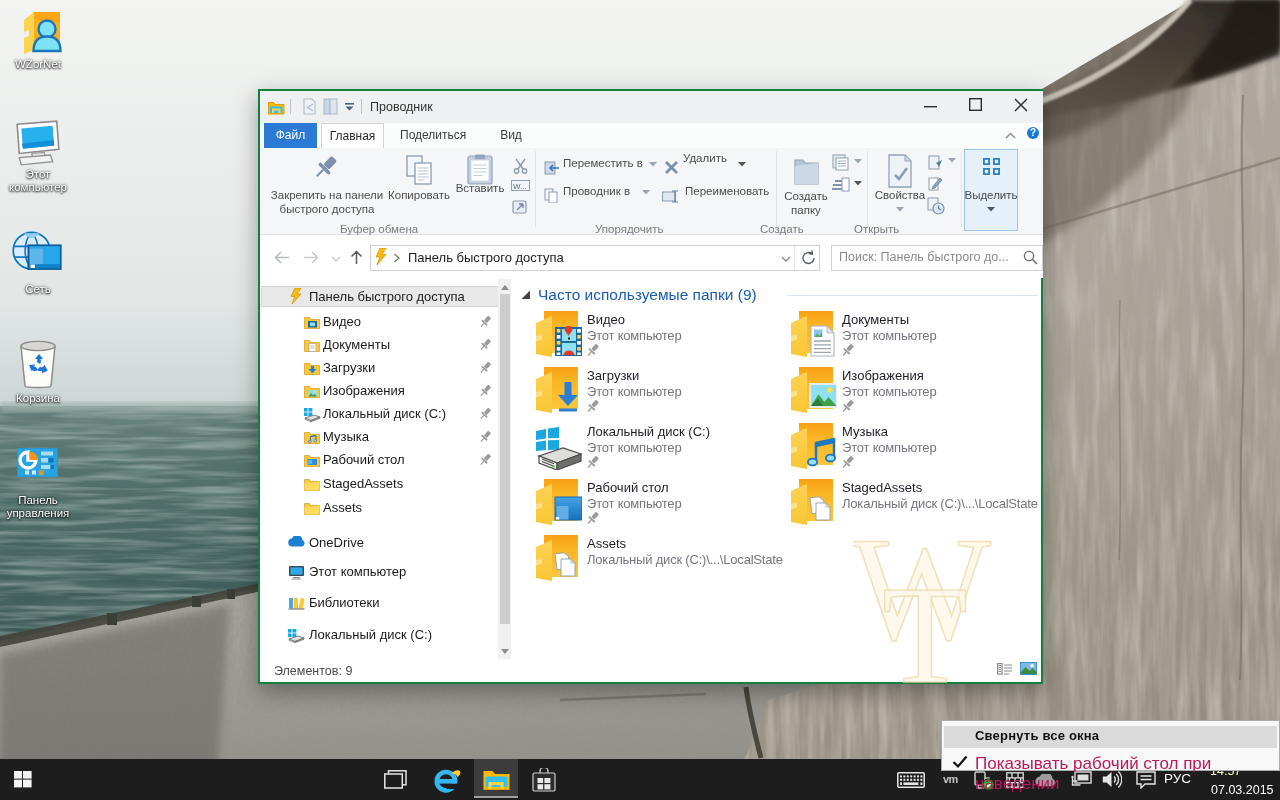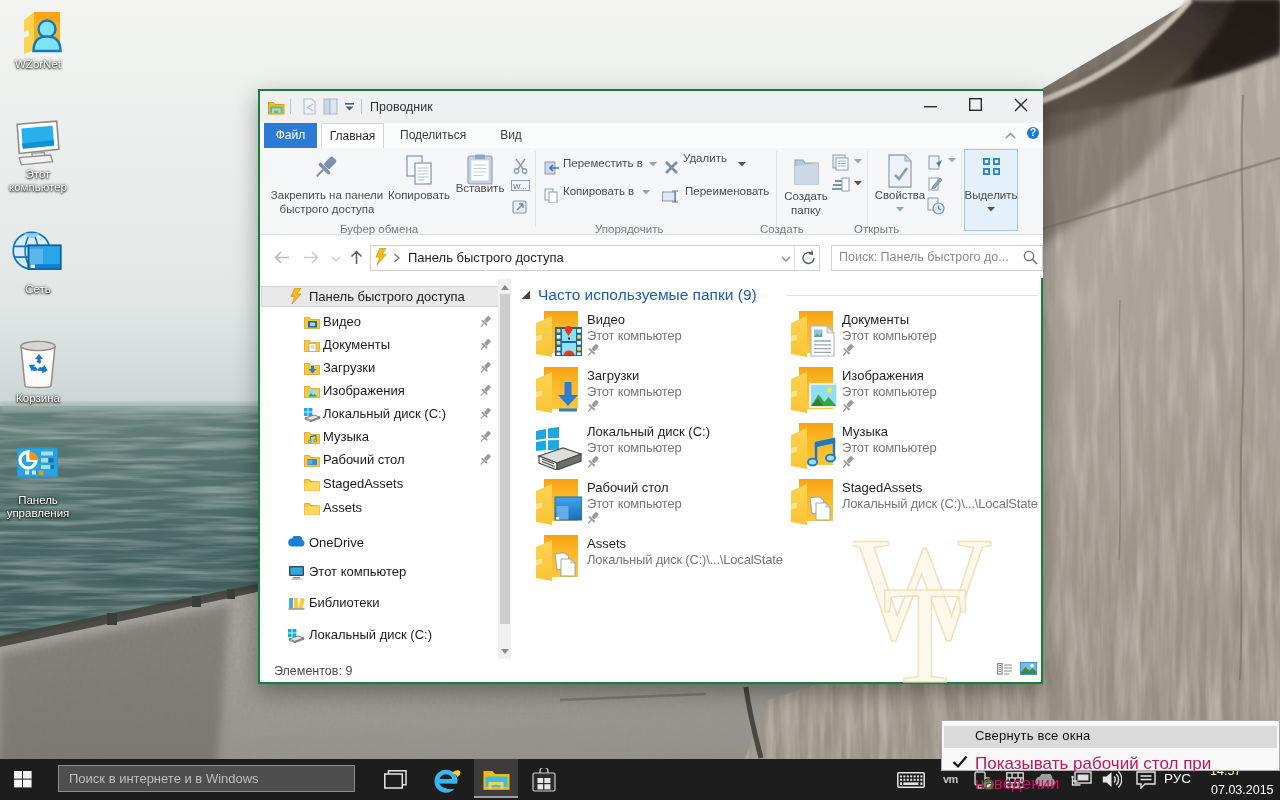--- a/index.html
+++ b/index.html
@@ -24,21 +24,21 @@
 .tile{position:absolute;width:260px;height:52px;}
 .tile-title{position:absolute;font-size:13px;color:#1e1e28;white-space:nowrap;}
 .tile-sub{position:absolute;font-size:13px;color:#75757f;white-space:nowrap;letter-spacing:-0.2px;}
 
 #taskbar{position:absolute;left:0;top:759px;width:1280px;height:41px;background:#1d1d1d;}
 #tsearch{position:absolute;left:58px;top:6px;width:297px;height:27px;background:#4e4e4e;border:1px solid #8e8e8e;box-sizing:border-box;
   color:#bfbfbf;font-size:13px;line-height:25px;padding-left:10px;}
 
 #cmenu{position:absolute;left:941px;top:720px;width:339px;height:51px;background:#f8f8f8;border:1px solid #ababab;box-sizing:border-box;z-index:20;}
 #cmenu .mi1{position:absolute;left:2px;top:5px;width:333px;height:22px;background:#dadada;}
-#cmenu .t1{position:absolute;left:33px;top:7px;font-size:13px;font-weight:normal;color:#111;letter-spacing:0.2px;}
+#cmenu .t1{position:absolute;left:33px;top:7px;font-size:13px;font-weight:bold;color:#111;letter-spacing:0.2px;}
 #cmenu .t2{position:absolute;left:33px;top:33px;font-size:17px;color:#be185d;}
 
 #wm{position:absolute;left:853px;top:518px;width:140px;height:165px;overflow:hidden;pointer-events:none;}
 </style></head>
 <body>
 <div id="scene">
 
 <svg class="abs" width="1280" height="800" viewBox="0 0 1280 800">
  <defs>
   <linearGradient id="sky" x1="0" y1="0" x2="0" y2="1">
@@ -327,21 +327,21 @@
           <path d="M15,7 h-8 M9,4 l-3,3 3,3" stroke="#3c76b8" stroke-width="1.6" fill="none"></path>
         </svg>
   <div class="abs rbtn-txt" style="left:303px;top:9px">Переместить в</div>
   <svg class="abs" style="left:389px;top:14px" width="8" height="5" viewBox="0 0 8 5">
           <path d="M0,0 h8 l-4,4.5 z" fill="#9aa5b2"></path>
         </svg>
   <svg class="abs" style="left:284px;top:40px" width="16" height="15" viewBox="0 0 16 15">
           <rect x="1" y="1" width="8" height="11" fill="#f4f7fa" stroke="#8b9bb0"></rect>
           <rect x="5" y="4" width="8" height="11" fill="#fff" stroke="#8b9bb0"></rect>
         </svg>
-  <div class="abs rbtn-txt" style="left:303px;top:37px">Копировать в</div>
+  <div class="abs rbtn-txt" style="left:303px;top:37px">Проводник в</div>
   <svg class="abs" style="left:382px;top:42px" width="8" height="5" viewBox="0 0 8 5">
           <path d="M0,0 h8 l-4,4.5 z" fill="#9aa5b2"></path>
         </svg>
 
   <svg class="abs" style="left:404px;top:12px" width="15" height="15" viewBox="0 0 15 15">
           <path d="M2,2 L13,13 M13,2 L2,13" stroke="#7c8ea8" stroke-width="2.8"></path>
         </svg>
   <div class="abs rbtn-txt" style="left:423px;top:4px">Удалить</div>
   <svg class="abs" style="left:478px;top:14px" width="8" height="5" viewBox="0 0 8 5">
           <path d="M0,0 h8 l-4,4.5 z" fill="#555"></path>
@@ -855,21 +855,20 @@
 
 <div id="taskbar">
  <svg class="abs" style="left:14px;top:12px" width="18" height="17" viewBox="0 0 18 17">
   <g fill="#f2f2f2">
           <rect x="0" y="0" width="8" height="7.6"></rect>
           <rect x="9" y="0" width="8.6" height="7.6"></rect>
           <rect x="0" y="8.6" width="8" height="7.8"></rect>
           <rect x="9" y="8.6" width="8.6" height="7.8"></rect>
         </g>
  </svg>
- <div id="tsearch">Поиск в интернете и в Windows</div>
  <svg class="abs" style="left:384px;top:11px" width="23" height="19" viewBox="0 0 23 19">
   <rect x="4.5" y="0.8" width="17.5" height="14" fill="#1d1d1d" stroke="#e6e6e6" stroke-width="1.5"></rect>
   <rect x="0.8" y="4" width="17.5" height="14" fill="#1d1d1d" stroke="#e6e6e6" stroke-width="1.5"></rect>
  </svg>
  <svg class="abs" style="left:433px;top:8px" width="28" height="26" viewBox="0 0 28 26">
   <circle cx="13" cy="14.2" r="9.2" fill="none" stroke="#35b6f2" stroke-width="4.6"></circle>
   <rect x="13.5" y="16.6" width="11" height="5.4" fill="#1d1d1d"></rect>
   <rect x="3.6" y="12" width="18.6" height="4.6" fill="#35b6f2"></rect>
   <path d="M18.5,6.2 C22,2.8 26,2.4 27.3,4.8 C28,6.4 26.6,8.6 24.4,10.2 C24,8 22,6.4 18.5,6.2 Z" fill="#ffce2b"></path>
  </svg>

